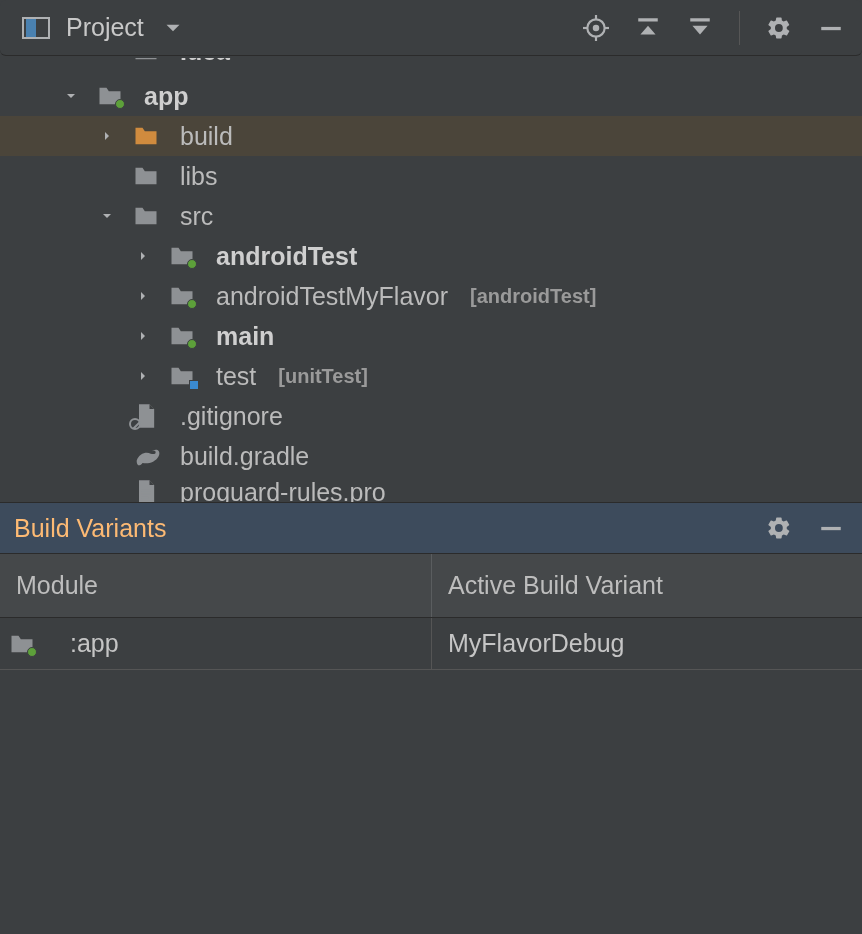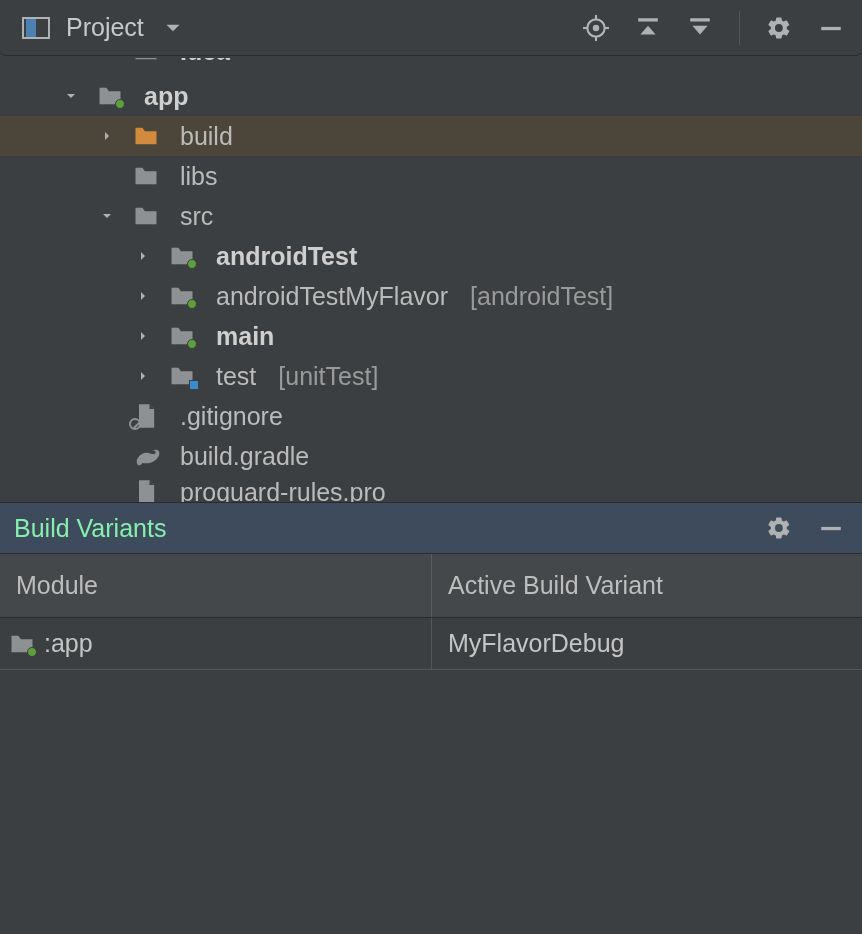--- a/index.html
+++ b/index.html
@@ -48,57 +48,57 @@
   .tw-chevron { width:26px; display:inline-flex; align-items:center; justify-content:center; color:#afb1b3; }
   .tw-chevron svg { width:16px; height:16px; }
   .node-icon { width:28px; height:24px; display:inline-flex; align-items:center; justify-content:center; margin-right:8px; position:relative; }
   .folder-grey { fill:#8e9194; }
   .folder-orange { fill:#d08b3e; }
   .folder-mod   { fill:#8e9194; }
   .green-dot { position:absolute; bottom:-1px; right:-1px; width:10px; height:10px; border-radius:50%; background:#5da03a; border:1px solid #3c3f41; }
   .blue-sq   { position:absolute; bottom:-2px; right:-3px; width:10px; height:10px; background:#3a8ad0; border:1px solid #3c3f41; }
   .label { color:#bbbbbb; font-size:25px; }
   .label.bold { font-weight:600; color:#cfcfcf; }
-  .suffix { color:#9a9a9a; font-size:25px; margin-left:10px; font-weight:400; }
+  .suffix { color:#9a9a9a; font-size:20px; margin-left:10px; font-weight:700; }
   
   .tree-row.cutoff { height:18px; overflow:hidden; }
   .tree-row.cutoff .label { transform:translateY(-16px); }
   .tree-row.cutoff .node-icon { transform:translateY(-16px); }
   .tree-row.cutoff .tw-chevron { transform:translateY(-16px); }
   
   .bv-header {
     height:52px;
     background:#3d4b5c;
     border-top:1px solid #2b2b2b;
     border-bottom:1px solid #2b2b2b;
     display:flex; align-items:center;
     padding:0 18px 0 14px;
   }
-  .bv-header .title { color:#86efac; font-size:25px; }
+  .bv-header .title { color:#fdba74; font-size:25px; }
   .bv-header .right { margin-left:auto; display:flex; align-items:center; gap:26px; }
   .bv-table-head {
     display:flex; height:64px;
     background:#45484a;
     border-bottom:1px solid #2b2b2b;
   }
   .bv-table-head .col {
     display:flex; align-items:center; padding-left:16px;
     color:#bdbdbd; font-size:25px;
   }
   .bv-table-head .col:first-child { width:432px; border-right:1px solid #5a5d5f; }
   .bv-table-head .col:last-child  { flex:1; }
   .bv-row {
     display:flex; height:52px;
     border-bottom:1px solid #555555;
   }
   .bv-row .col {
     display:flex; align-items:center; padding-left:8px;
     color:#c5c5c5; font-size:25px;
   }
-  .bv-row .col:first-child { width:432px; border-right:1px solid #555555; gap:0; }
+  .bv-row .col:first-child { width:432px; border-right:1px solid #555555; gap:26px; }
   .bv-row .col:last-child  { flex:1; padding-left:16px; }
   .bv-body { background:#3c3f41; height:calc(934px - 502px - 52px - 52px); }
   
 </style>
 </head>
 <body>
 
 <div class="panel-header">
   <div class="left">
     <span class="pw-icon"></span>

